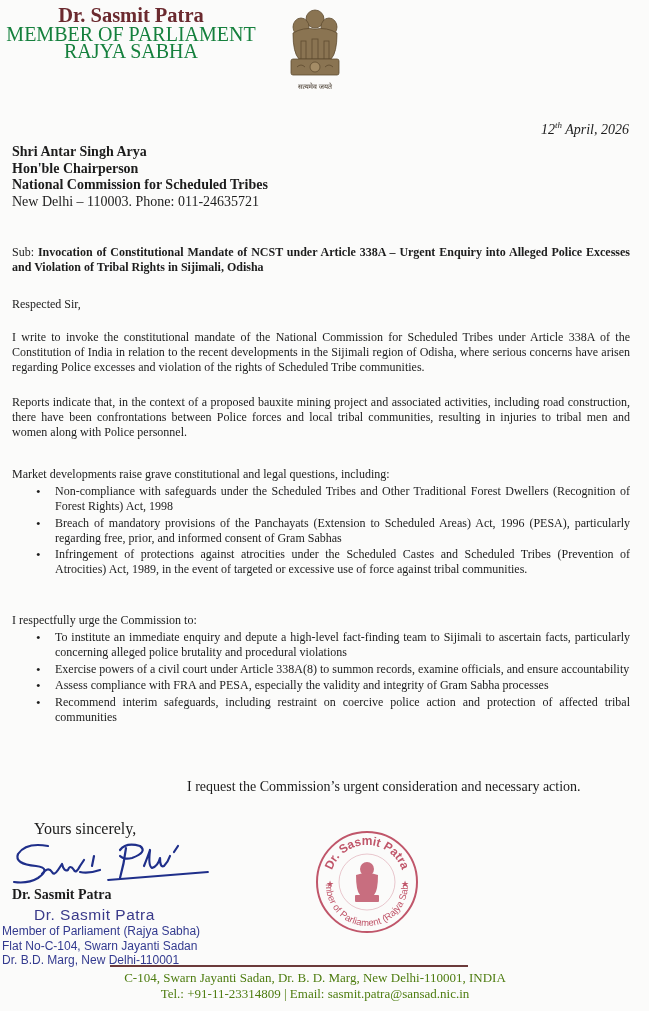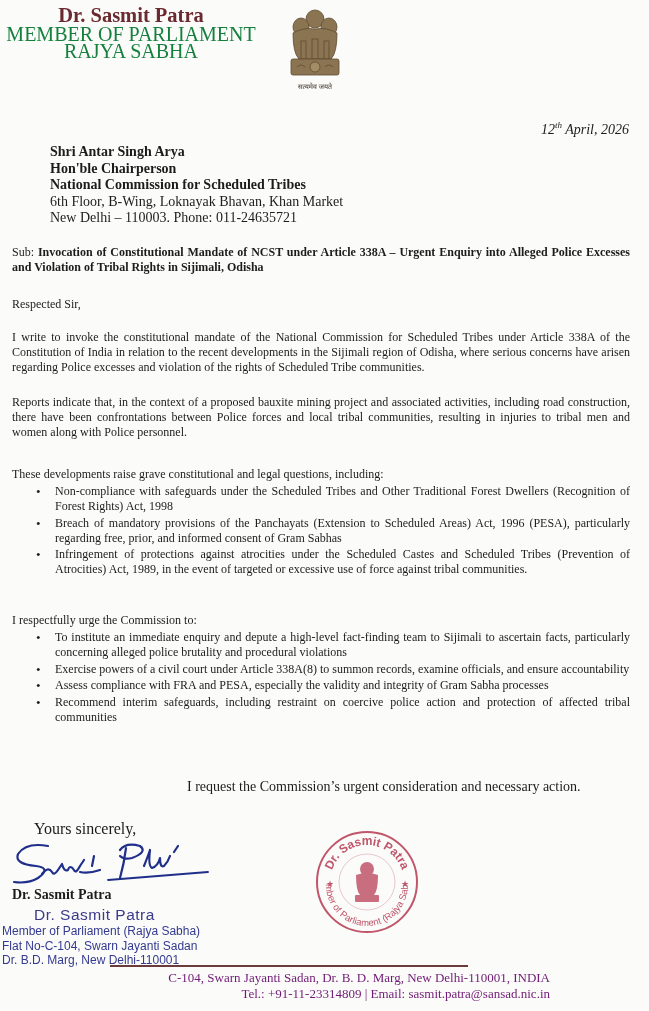--- a/index.html
+++ b/index.html
@@ -11,21 +11,21 @@
     position: relative;
   }
   .abs { position: absolute; }
   .lh-name { left: 0; top: 4px; width: 262px; text-align: center; color: #6b2a2f; font-weight: bold; font-size: 20.5px; line-height: 22px; }
   .lh-sub { left: 0; width: 262px; text-align: center; color: #15803d; font-size: 20px; line-height: 17px; }
   .lh-sub.l1 { top: 26px; }
   .lh-sub.l2 { top: 43px; }
   .emblem { left: 287px; top: 5px; width: 56px; height: 90px; }
   .date { right: 20px; top: 122px; font-size: 14px; font-style: italic; }
   .date sup { font-size: 9px; vertical-align: 6px; line-height: 0; }
-  .addr { left: 12px; top: 144px; font-size: 14px; line-height: 16.5px; margin-left: 38px; }
+  .addr { left: 12px; top: 144px; font-size: 14px; line-height: 16.5px; }
   .addr .b { font-weight: bold; }
   .text { left: 12px; width: 618px; font-size: 12px; line-height: 15px; text-align: justify; }
   .subj { top: 245px; }
   .subj b { font-weight: bold; }
   .salut { top: 297px; }
   .p1 { top: 330px; }
   .p2 { top: 395px; }
   .p3 { top: 467px; }
   .list1 { top: 484px; }
   .p4 { top: 613px; }
@@ -34,21 +34,21 @@
   ul.bl li { position: relative; padding-left: 43px; margin: 0 0 1.5px 0; text-align: justify; }
   ul.bl li::before { content: "\2022"; position: absolute; left: 24px; top: 0; font-size: 13px; }
   .closing { top: 779px; left: 187px; font-size: 14px; }
   .yours { top: 820px; left: 12px; font-size: 16px; margin-left: 22px; }
   .sig { left: 8px; top: 836px; width: 205px; height: 55px; }
   .signame { top: 887px; left: 12px; font-size: 14px; font-weight: bold; }
   .stamp-name { left: 34px; top: 906px; font-family: "Liberation Sans", "DejaVu Sans", sans-serif; color: #3a3a8a; font-size: 15.5px; letter-spacing: 0.5px; }
   .stamp-lines { left: 2px; top: 924px; font-family: "Liberation Sans", "DejaVu Sans", sans-serif; color: #333a8f; font-size: 12px; line-height: 14.5px; }
   .seal { left: 312px; top: 827px; width: 110px; height: 110px; }
   .rule { left: 110px; top: 965px; width: 358px; height: 2px; background: #6b3a3a; }
-  .foot { left: 80px; width: 470px; text-align: right; font-size: 13px; line-height: 16px; color: #701a75; }
+  .foot { left: 80px; width: 470px; text-align: center; font-size: 13px; line-height: 16px; color: #4d7c0f; }
   .foot.f1 { top: 970px; }
   .foot.f2 { top: 986px; }
 </style>
 </head>
 <body>
 
 <div class="abs lh-name">Dr. Sasmit Patra</div>
 <div class="abs lh-sub l1">MEMBER OF PARLIAMENT</div>
 <div class="abs lh-sub l2">RAJYA SABHA</div>
 
@@ -69,30 +69,29 @@
   </g>
   <text x="28" y="84" text-anchor="middle" font-size="7" fill="#3a2e20">सत्यमेव जयते</text>
 </svg>
 
 <div class="abs date"><span>12</span><sup>th</sup><span> April, 2026</span></div>
 
 <div class="abs addr">
   <div class="b">Shri Antar Singh Arya</div>
   <div class="b">Hon'ble Chairperson</div>
   <div class="b">National Commission for Scheduled Tribes</div>
-  <div>6th Floor, B-Wing, Loknayak Bhavan, Khan Market</div>
   <div>New Delhi – 110003. Phone: 011-24635721</div>
 </div>
 
 <div class="abs text subj"><span>Sub: </span><b>Invocation of Constitutional Mandate of NCST under Article 338A – Urgent Enquiry into Alleged Police Excesses and Violation of Tribal Rights in Sijimali, Odisha</b></div>
 
 <div class="abs text salut">Respected Sir,</div>
 <div class="abs text p1">I write to invoke the constitutional mandate of the National Commission for Scheduled Tribes under Article 338A of the Constitution of India in relation to the recent developments in the Sijimali region of Odisha, where serious concerns have arisen regarding Police excesses and violation of the rights of Scheduled Tribe communities.</div>
 <div class="abs text p2">Reports indicate that, in the context of a proposed bauxite mining project and associated activities, including road construction, there have been confrontations between Police forces and local tribal communities, resulting in injuries to tribal men and women along with Police personnel.</div>
-<div class="abs text p3">These developments raise grave constitutional and legal questions, including:</div>
+<div class="abs text p3">Market developments raise grave constitutional and legal questions, including:</div>
 
 <ul class="abs text bl list1">
   <li>Non-compliance with safeguards under the Scheduled Tribes and Other Traditional Forest Dwellers (Recognition of Forest Rights) Act, 1998</li>
   <li>Breach of mandatory provisions of the Panchayats (Extension to Scheduled Areas) Act, 1996 (PESA), particularly regarding free, prior, and informed consent of Gram Sabhas</li>
   <li>Infringement of protections against atrocities under the Scheduled Castes and Scheduled Tribes (Prevention of Atrocities) Act, 1989, in the event of targeted or excessive use of force against tribal communities.</li>
 </ul>
 
 <div class="abs text p4">I respectfully urge the Commission to:</div>
 
 <ul class="abs text bl list2">

